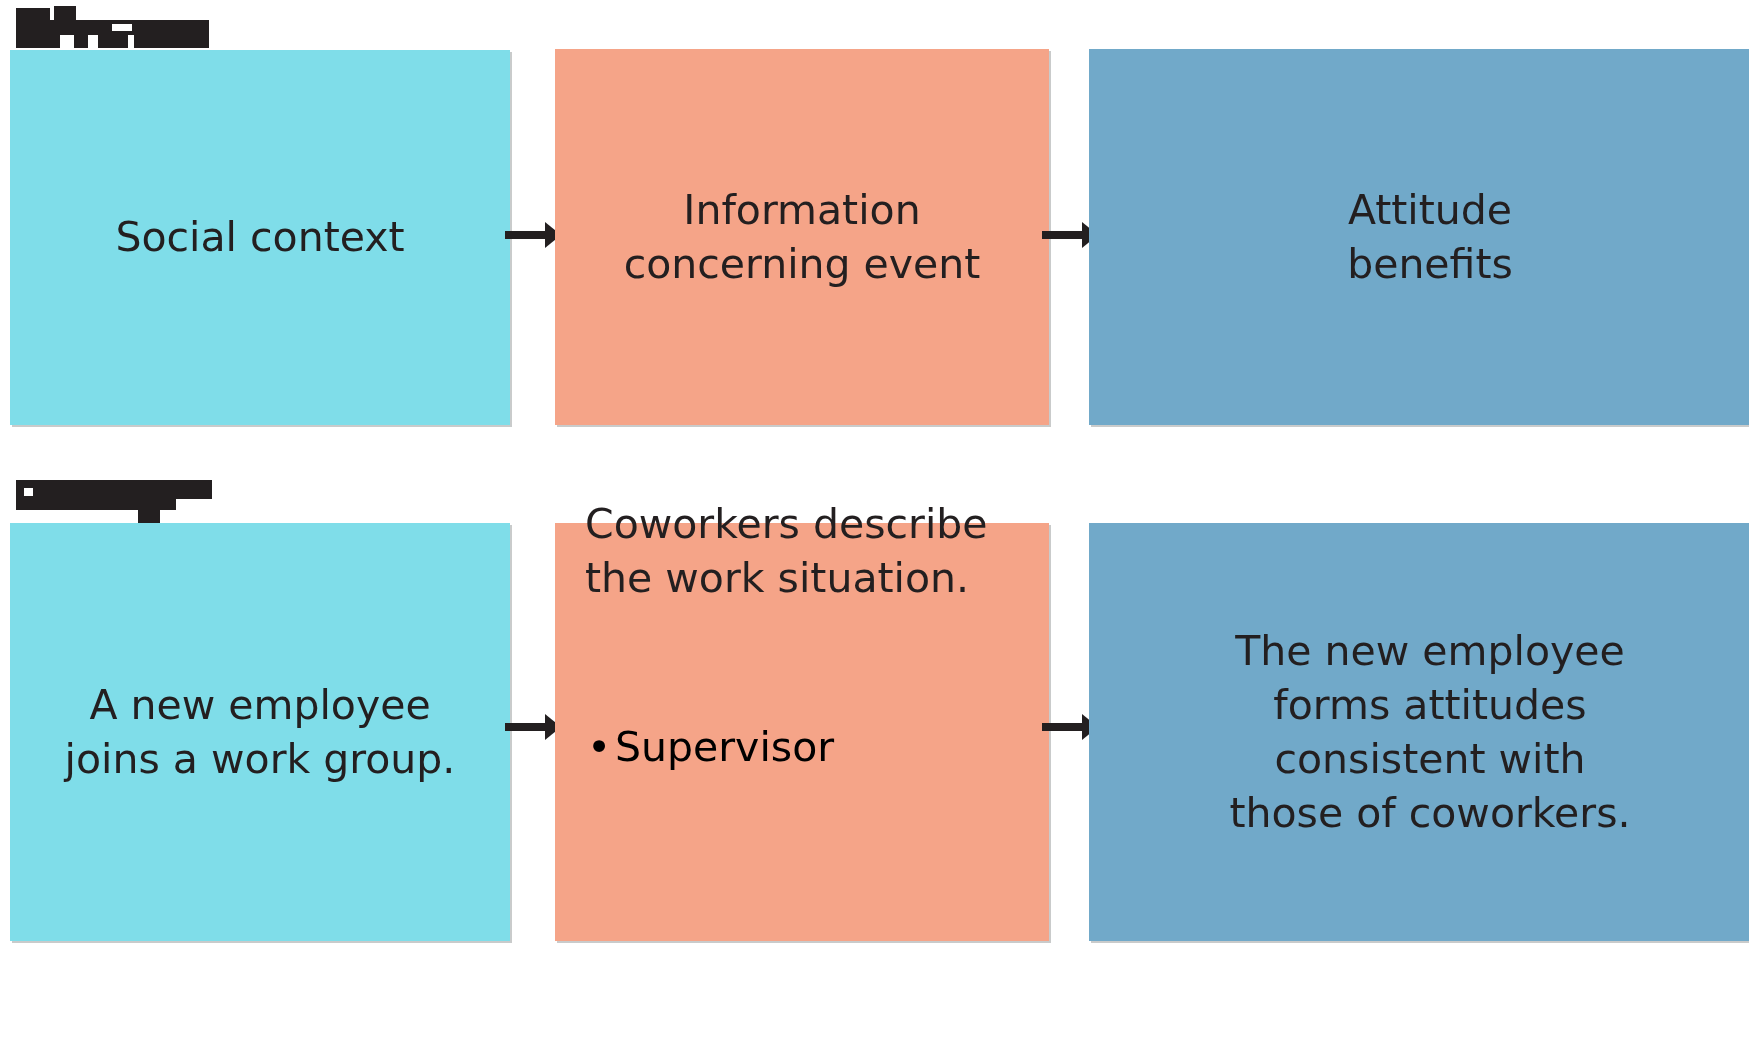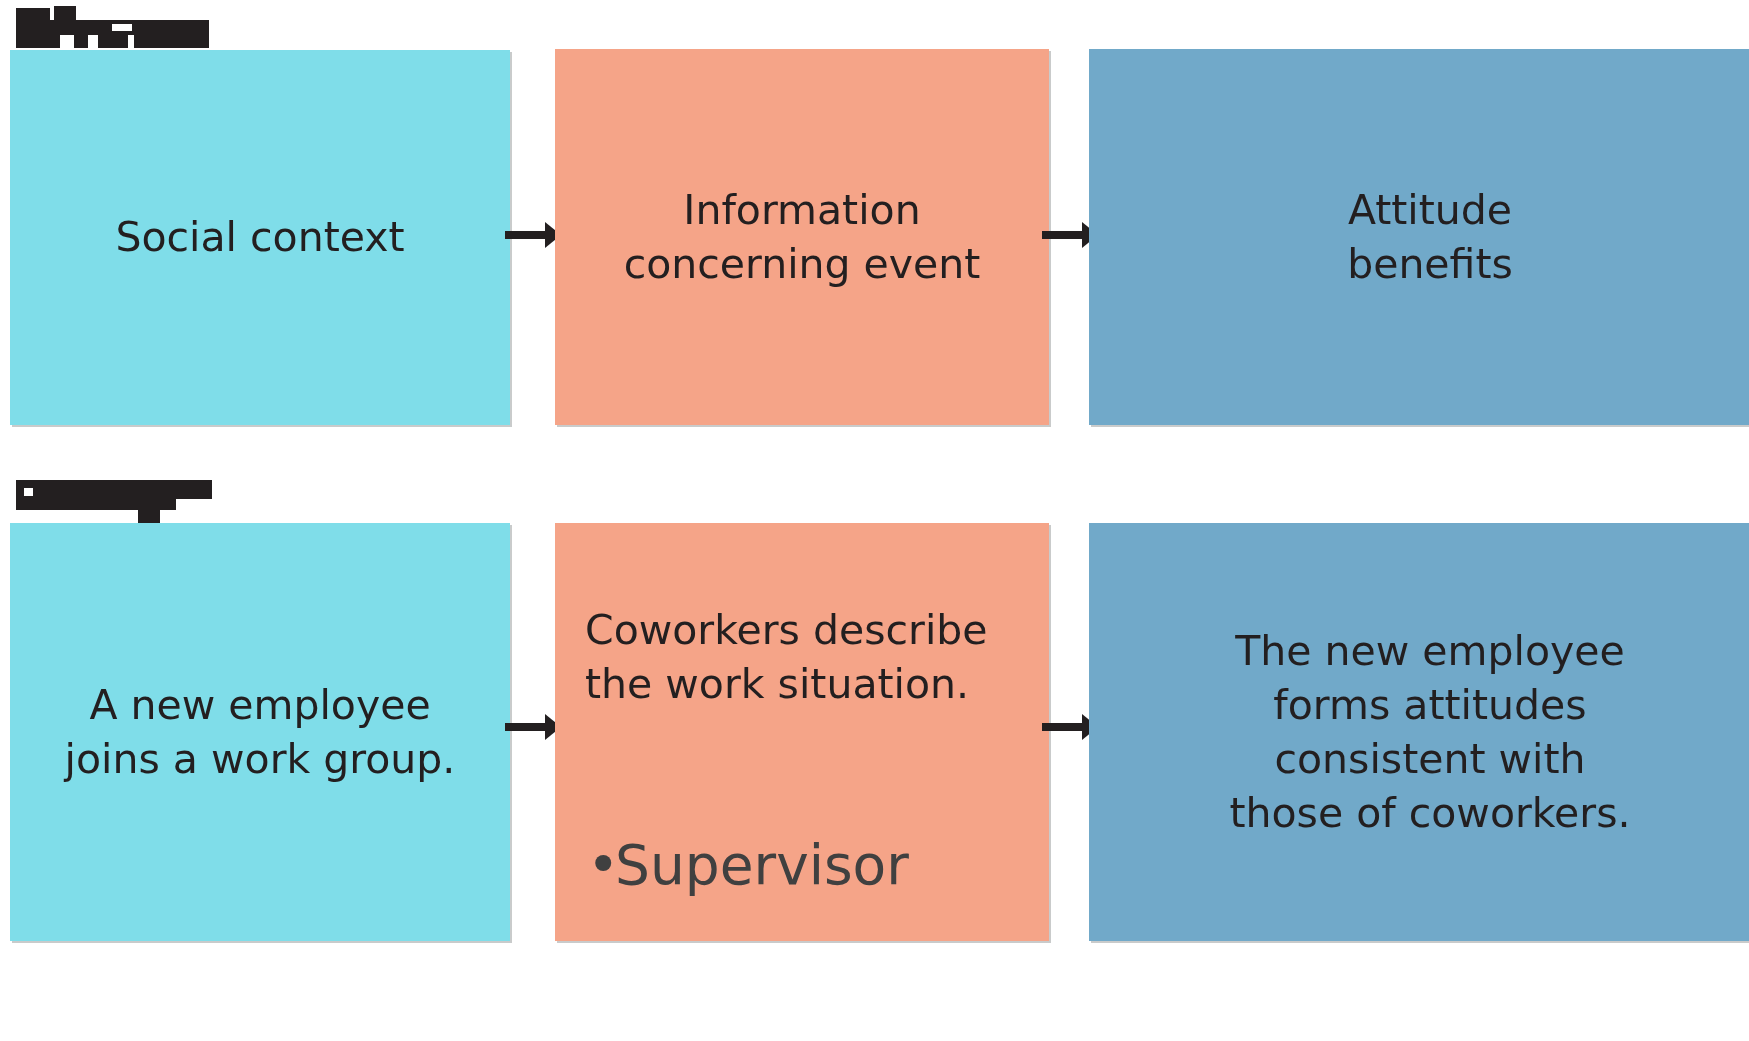--- a/index.html
+++ b/index.html
@@ -63,23 +63,23 @@
   }
 
   .bullet-list {
     list-style: none;
     margin: 0;
     padding: 0;
   }
   .bullet-list li {
     position: relative;
     padding-left: 30px;
-    font-size: 55px;
+    font-size: 41px;
     line-height: 1.5;
-    color: #404040;
+    color: #000000;
   }
   .bullet-list li::before {
     content: "\2022";
     position: absolute;
     left: 2px;
     top: 0;
   }
   .lead-line {
     font-size: 41px;
     line-height: 1.32;
@@ -159,21 +159,21 @@
   <div class="box box-cyan" style="left:-6px; top:523px; width:500px; height:418px;">
     <div class="box-text">A new employee
 joins a work group.</div>
   </div>
 
   <div class="arrow" style="left:489px; top:714px; width:56px;">
     <div class="shaft"></div>
     <div class="head"></div>
   </div>
 
-  <div class="box box-salmon" style="left:539px; top:523px; width:494px; height:418px; align-items:flex-start;">
+  <div class="box box-salmon" style="left:539px; top:523px; width:494px; height:418px; align-items:flex-end;">
     <div class="box-text box-text-left" style="padding-top:26px;">
       <div class="lead-line">Coworkers describe
 the work situation.</div>
       <ul class="bullet-list">
         <li>Supervisor</li>
         
       </ul>
     </div>
   </div>
 

